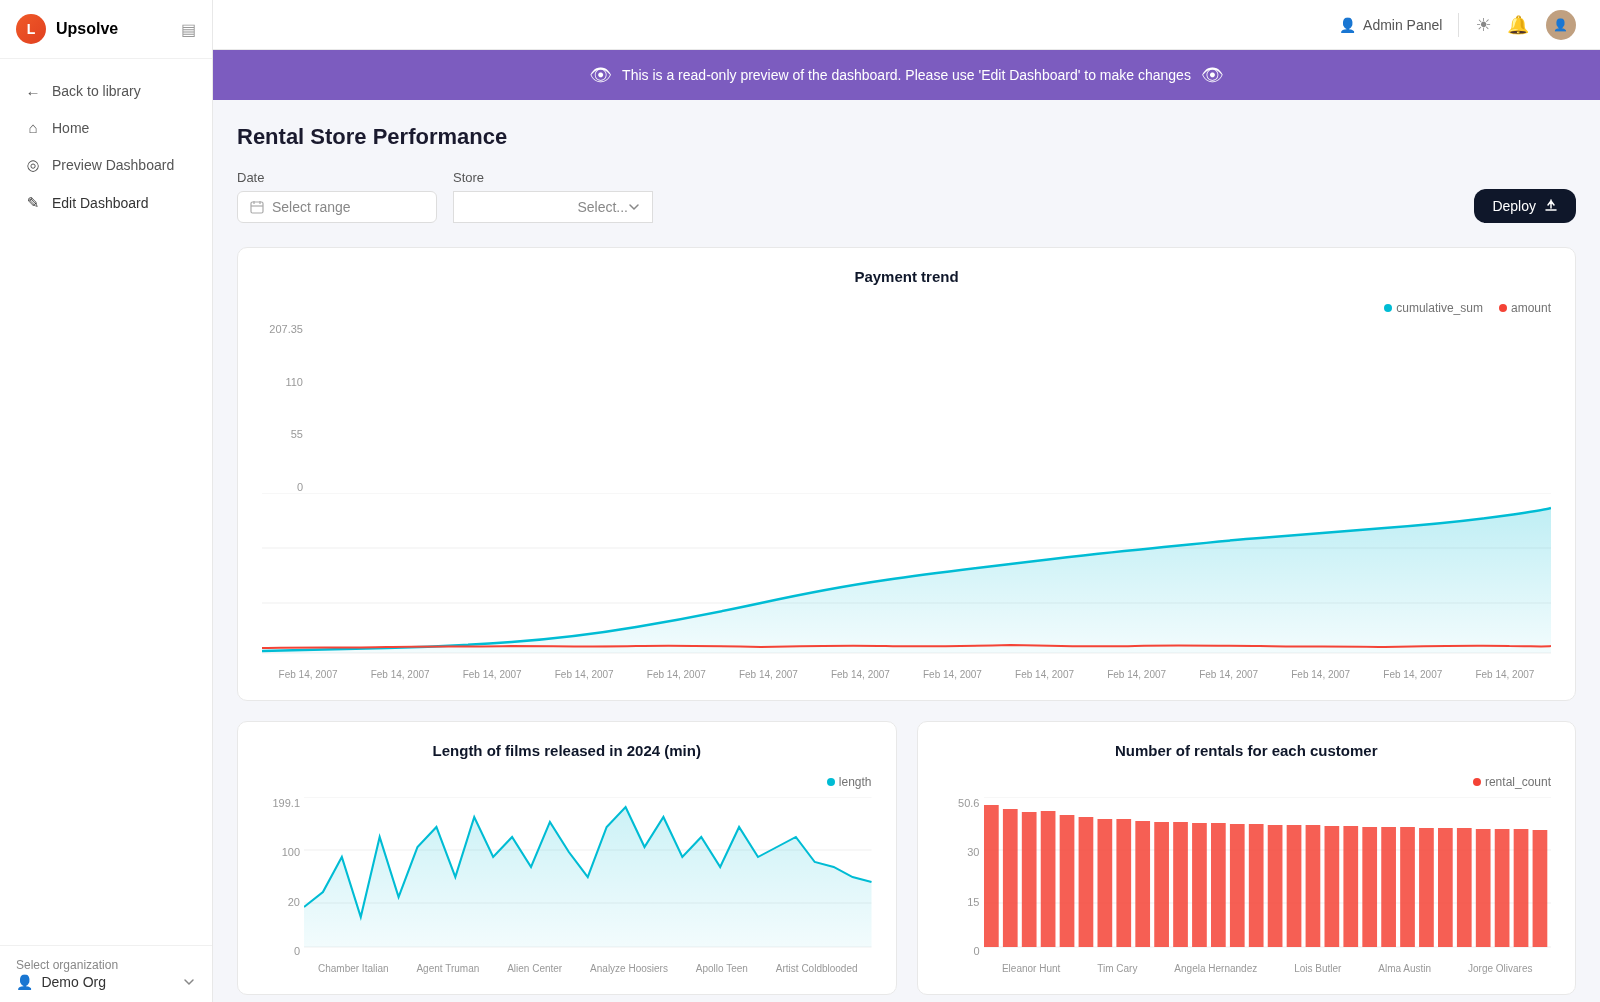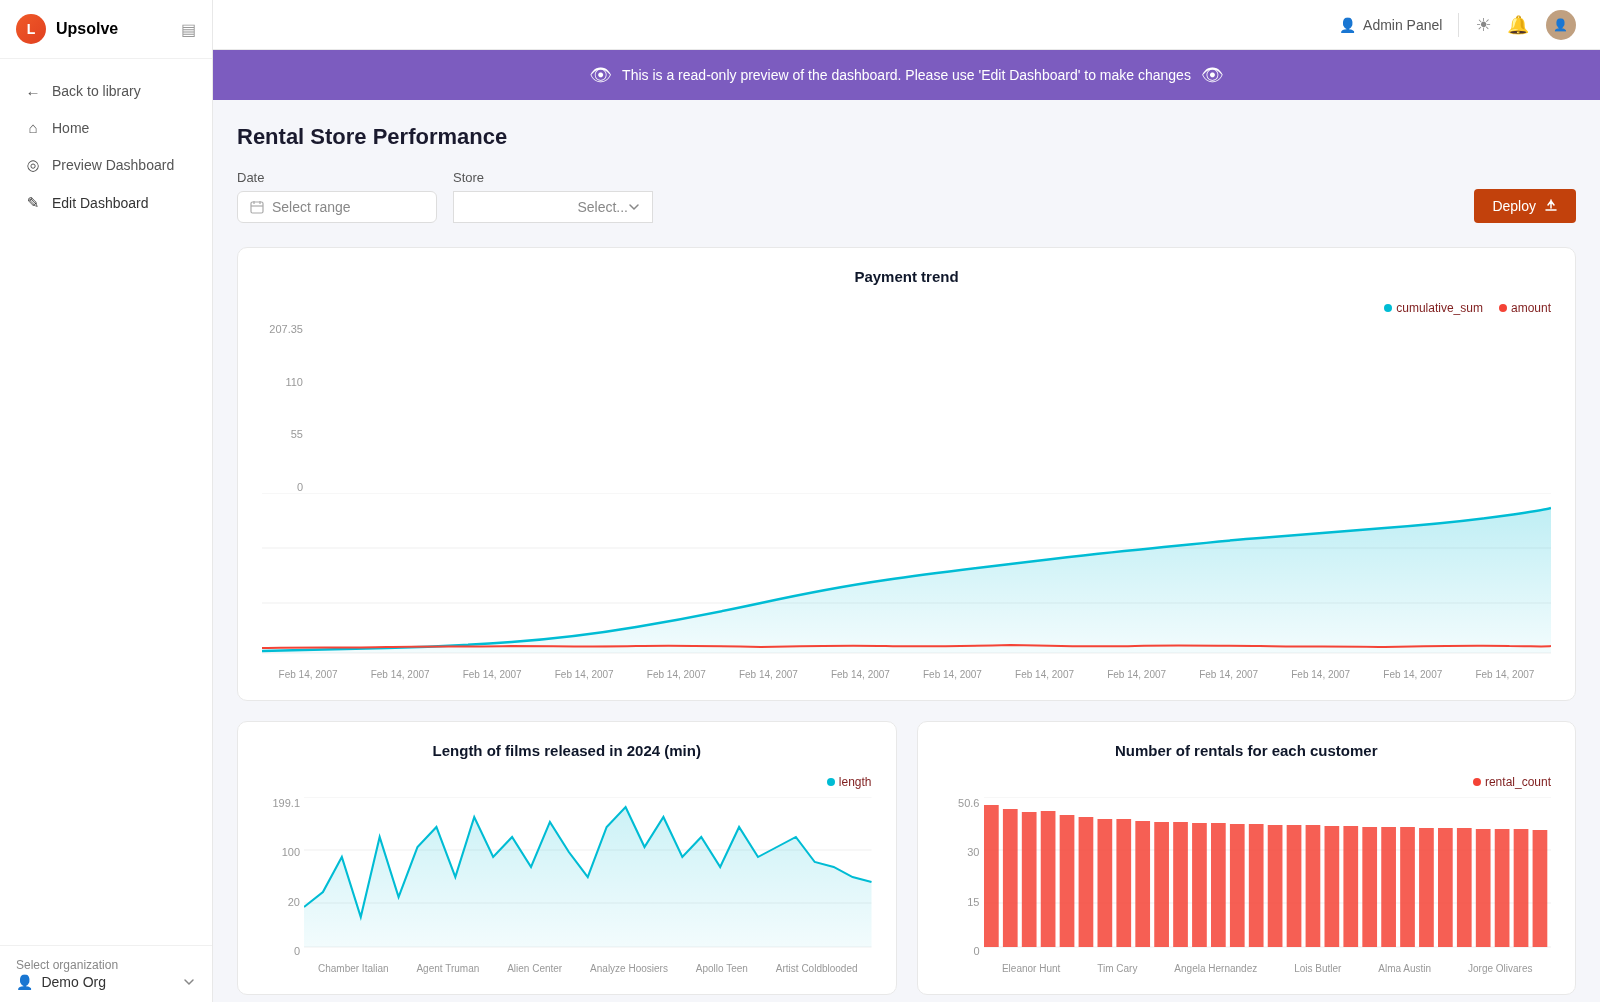--- a/index.html
+++ b/index.html
@@ -202,24 +202,24 @@
       border-radius: 0;
       padding: 7px 12px;
       background: #fff;
       font-size: 14px;
       color: #888;
       min-width: 200px;
       cursor: pointer;
     }
     .deploy-btn {
       margin-left: auto;
-      background: #c2410c;
+      background: #0f172a;
       color: white;
       border: none;
-      border-radius: 4px;
+      border-radius: 12px;
       padding: 9px 18px;
       font-size: 14px;
       cursor: pointer;
       display: flex;
       align-items: center;
       gap: 8px;
     }
 
     
     .chart-card {
@@ -235,21 +235,21 @@
       color: #0f172a;
       margin-bottom: 16px;
       text-align: center;
     }
     .chart-legend {
       display: flex;
       gap: 16px;
       justify-content: flex-end;
       margin-bottom: 8px;
       font-size: 12px;
-      color: #7f1d1d;
+      color: #737373;
     }
     .legend-dot {
       width: 8px;
       height: 8px;
       border-radius: 50%;
       display: inline-block;
       margin-right: 4px;
     }
     .legend-item { display: flex; align-items: center; }
     .y-axis {

